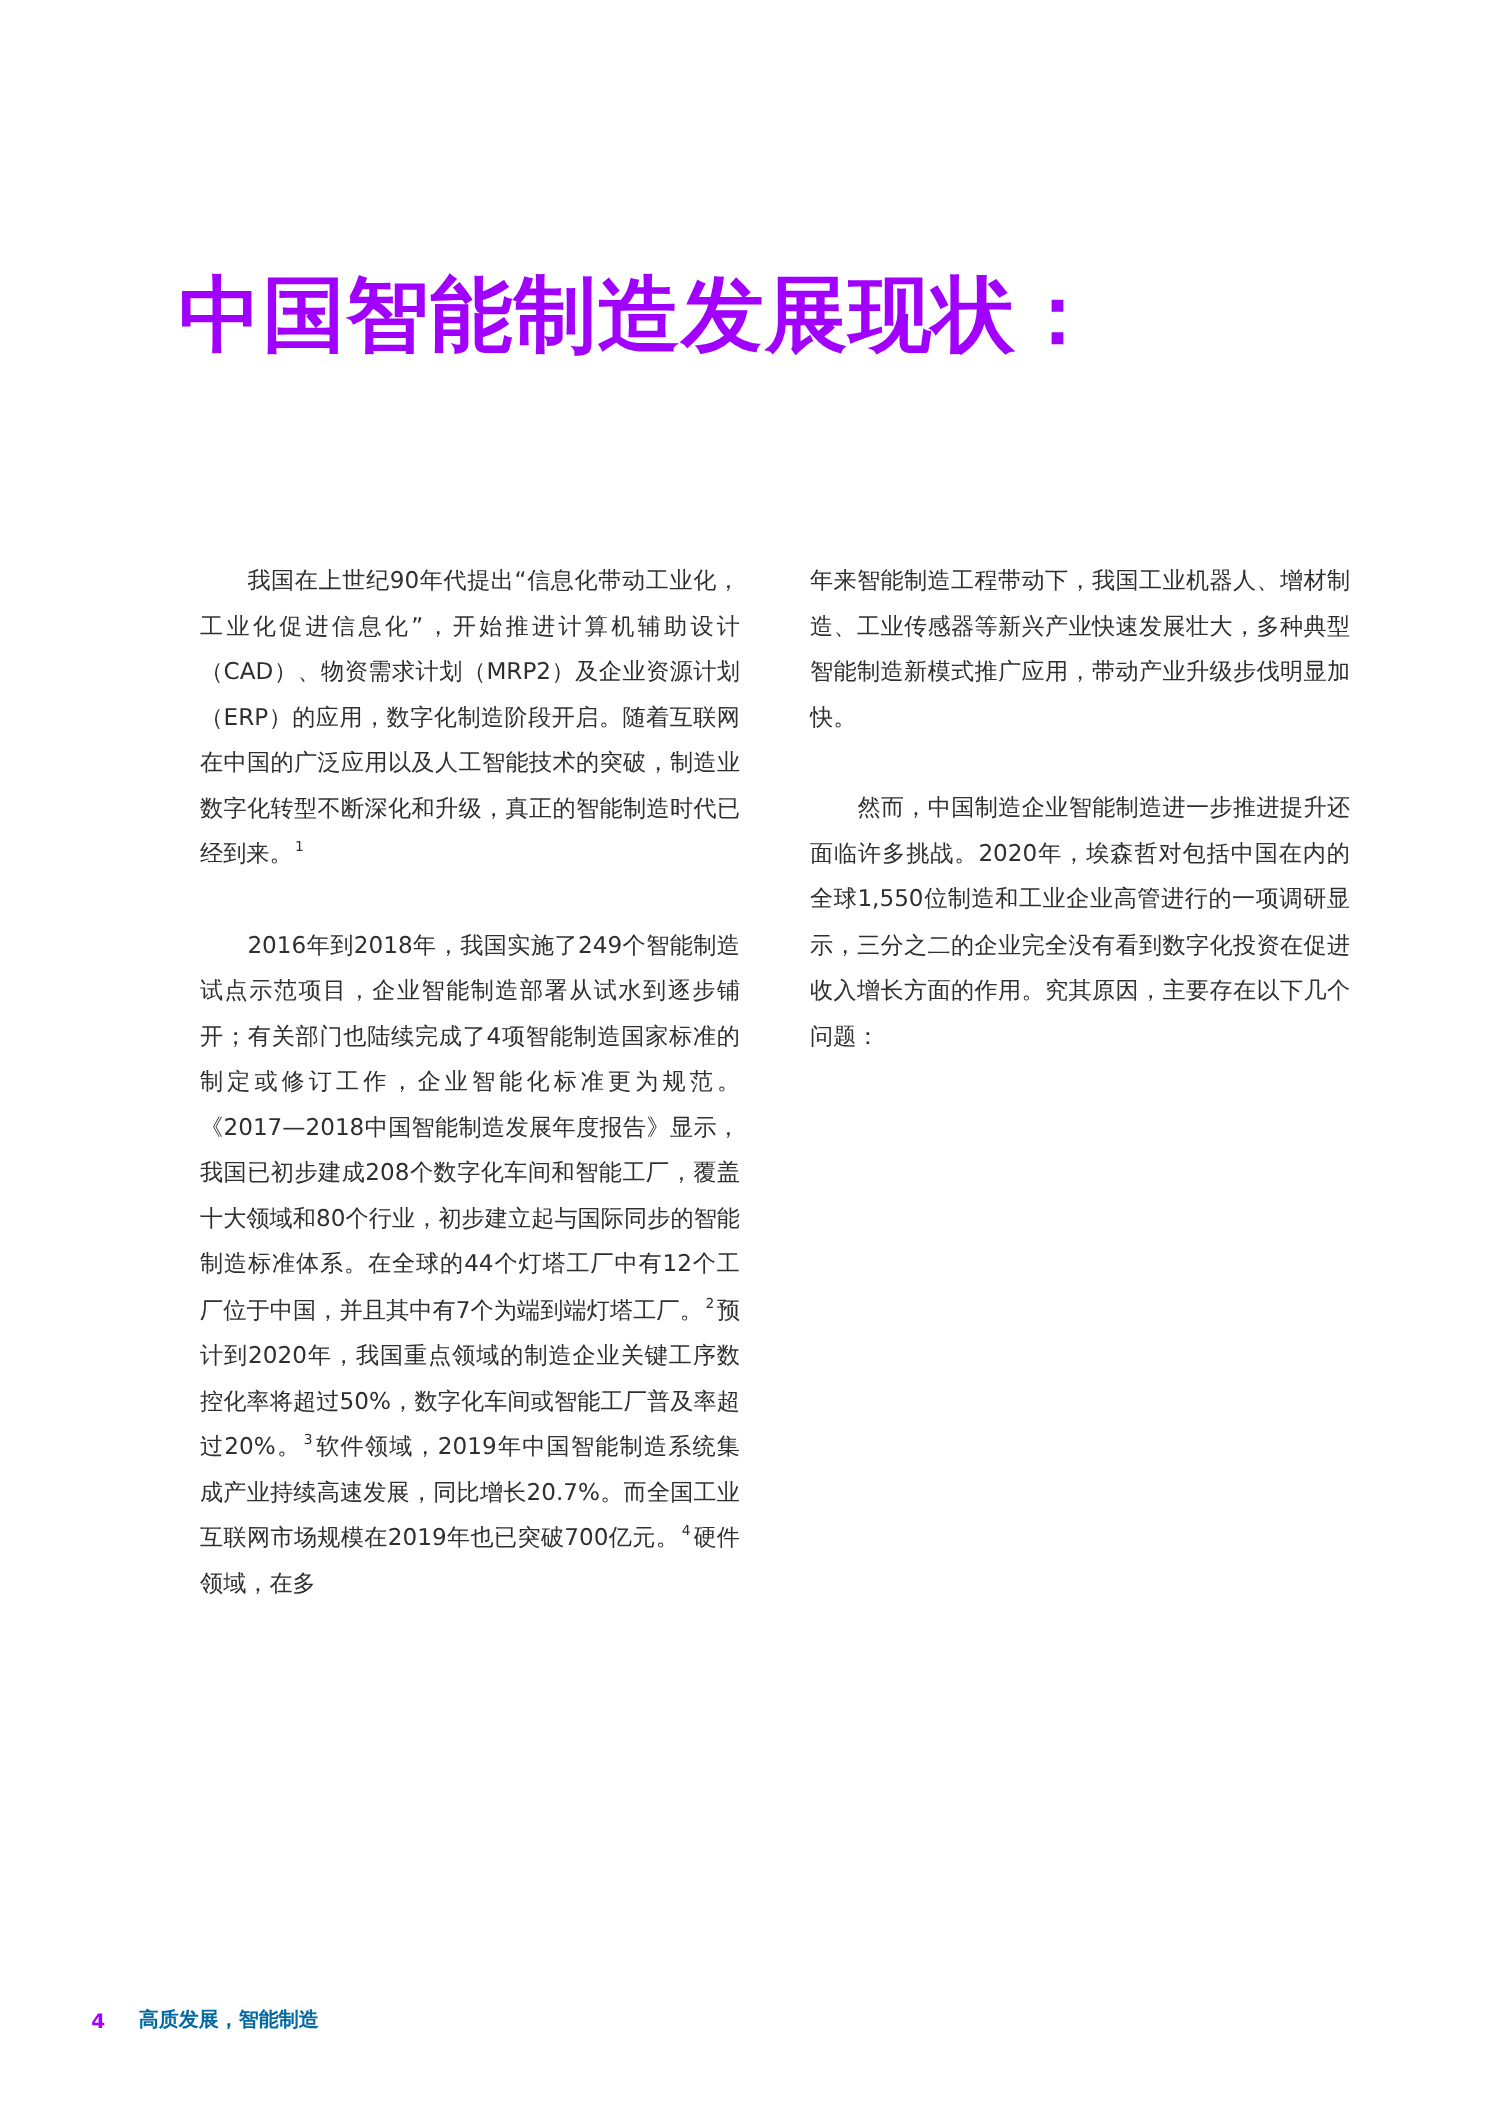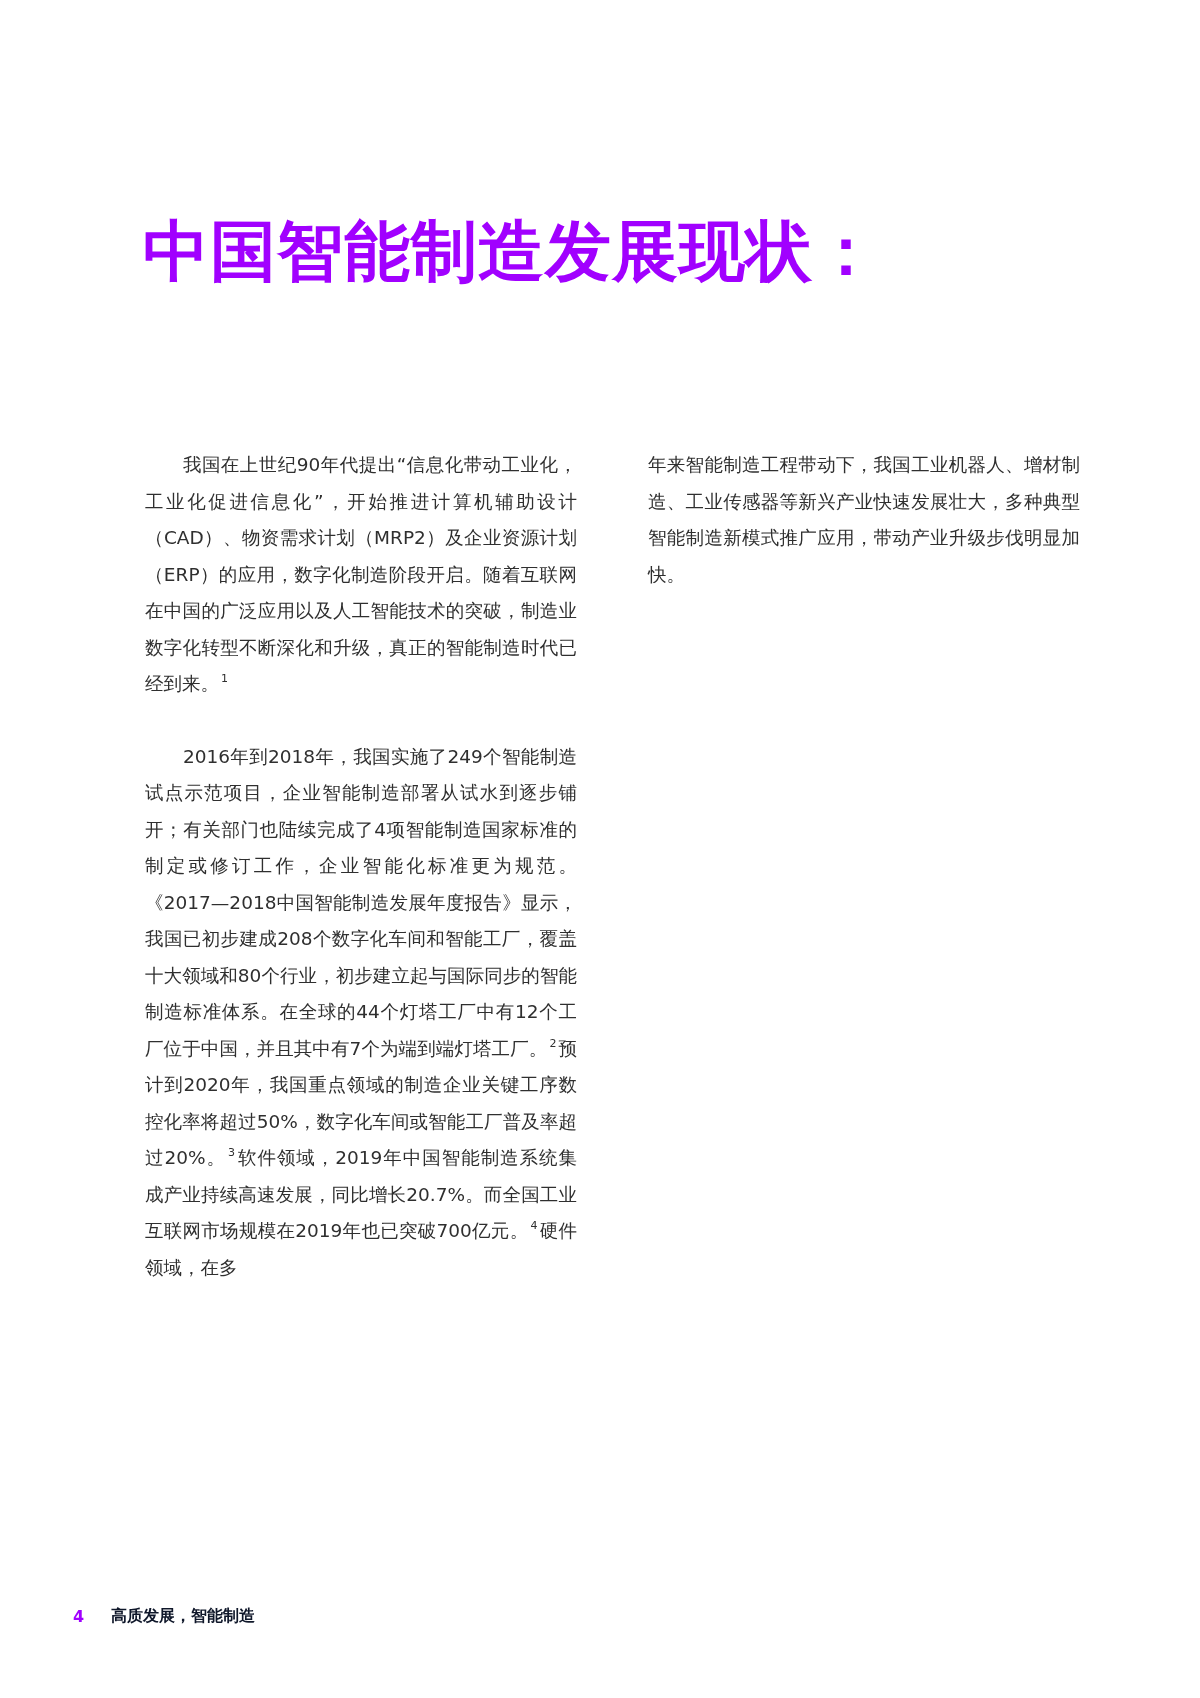--- a/index.html
+++ b/index.html
@@ -36,21 +36,21 @@
   .title .line { display: block; white-space: nowrap; }
   .column {
     position: absolute;
     top: 447px;
     width: 432px;
     font-size: 18.5px;
     line-height: 36.5px;
     color: #2f2f2f;
     text-align: justify;
   }
-  .col-left { left: 145px; }
+  .col-left { left: 160px; }
   .col-right { left: 648px; }
   .para {
     margin: 0 0 36px 0;
     text-indent: 2.05em;
   }
   .para.no-indent { text-indent: 0; }
   sup.fn {
     font-size: 11px;
     line-height: 0;
     vertical-align: 8px;
@@ -63,40 +63,41 @@
     font-size: 16px;
     font-weight: bold;
     display: flex;
     align-items: center;
   }
   .footer .page-num {
     color: #A100FF;
     width: 38px;
   }
   .footer .running-title {
-    color: #0f172a;
+    color: #0369a1;
   }
 </style>
 </head>
 <body>
 
 <div class="page">
 
   <h1 class="title">
     <span class="line">中国智能制造发展现状：</span>
   </h1>
 
   <div class="column col-left">
     <p class="para"><span>我国在上世纪90年代提出“信息化带动工业化，工业化促进信息化”，开始推进计算机辅助设计（CAD）、物资需求计划（MRP2）及企业资源计划（ERP）的应用，数字化制造阶段开启。随着互联网在中国的广泛应用以及人工智能技术的突破，制造业数字化转型不断深化和升级，真正的智能制造时代已经到来。</span><sup class="fn">1</sup></p>
 
     <p class="para"><span>2016年到2018年，我国实施了249个智能制造试点示范项目，企业智能制造部署从试水到逐步铺开；有关部门也陆续完成了4项智能制造国家标准的制定或修订工作，企业智能化标准更为规范。《2017—2018中国智能制造发展年度报告》显示，我国已初步建成208个数字化车间和智能工厂，覆盖十大领域和80个行业，初步建立起与国际同步的智能制造标准体系。在全球的44个灯塔工厂中有12个工厂位于中国，并且其中有7个为端到端灯塔工厂。</span><sup class="fn">2</sup><span>预计到2020年，我国重点领域的制造企业关键工序数控化率将超过50%，数字化车间或智能工厂普及率超过20%。</span><sup class="fn">3</sup><span>软件领域，2019年中国智能制造系统集成产业持续高速发展，同比增长20.7%。而全国工业互联网市场规模在2019年也已突破700亿元。</span><sup class="fn">4</sup><span>硬件领域，在多</span></p>
   </div>
 
   <div class="column col-right">
     <p class="para no-indent">年来智能制造工程带动下，我国工业机器人、增材制造、工业传感器等新兴产业快速发展壮大，多种典型智能制造新模式推广应用，带动产业升级步伐明显加快。</p>
+    <p class="para">然而，中国制造企业智能制造进一步推进提升还面临许多挑战。2020年，埃森哲对包括中国在内的全球1,550位制造和工业企业高管进行的一项调研显示，三分之二的企业完全没有看到数字化投资在促进收入增长方面的作用。究其原因，主要存在以下几个问题：</p>
   </div>
 
   <div class="footer">
     <span class="page-num">4</span>
     <span class="running-title">高质发展，智能制造</span>
   </div>
 
 </div>
 
 </body></html>

